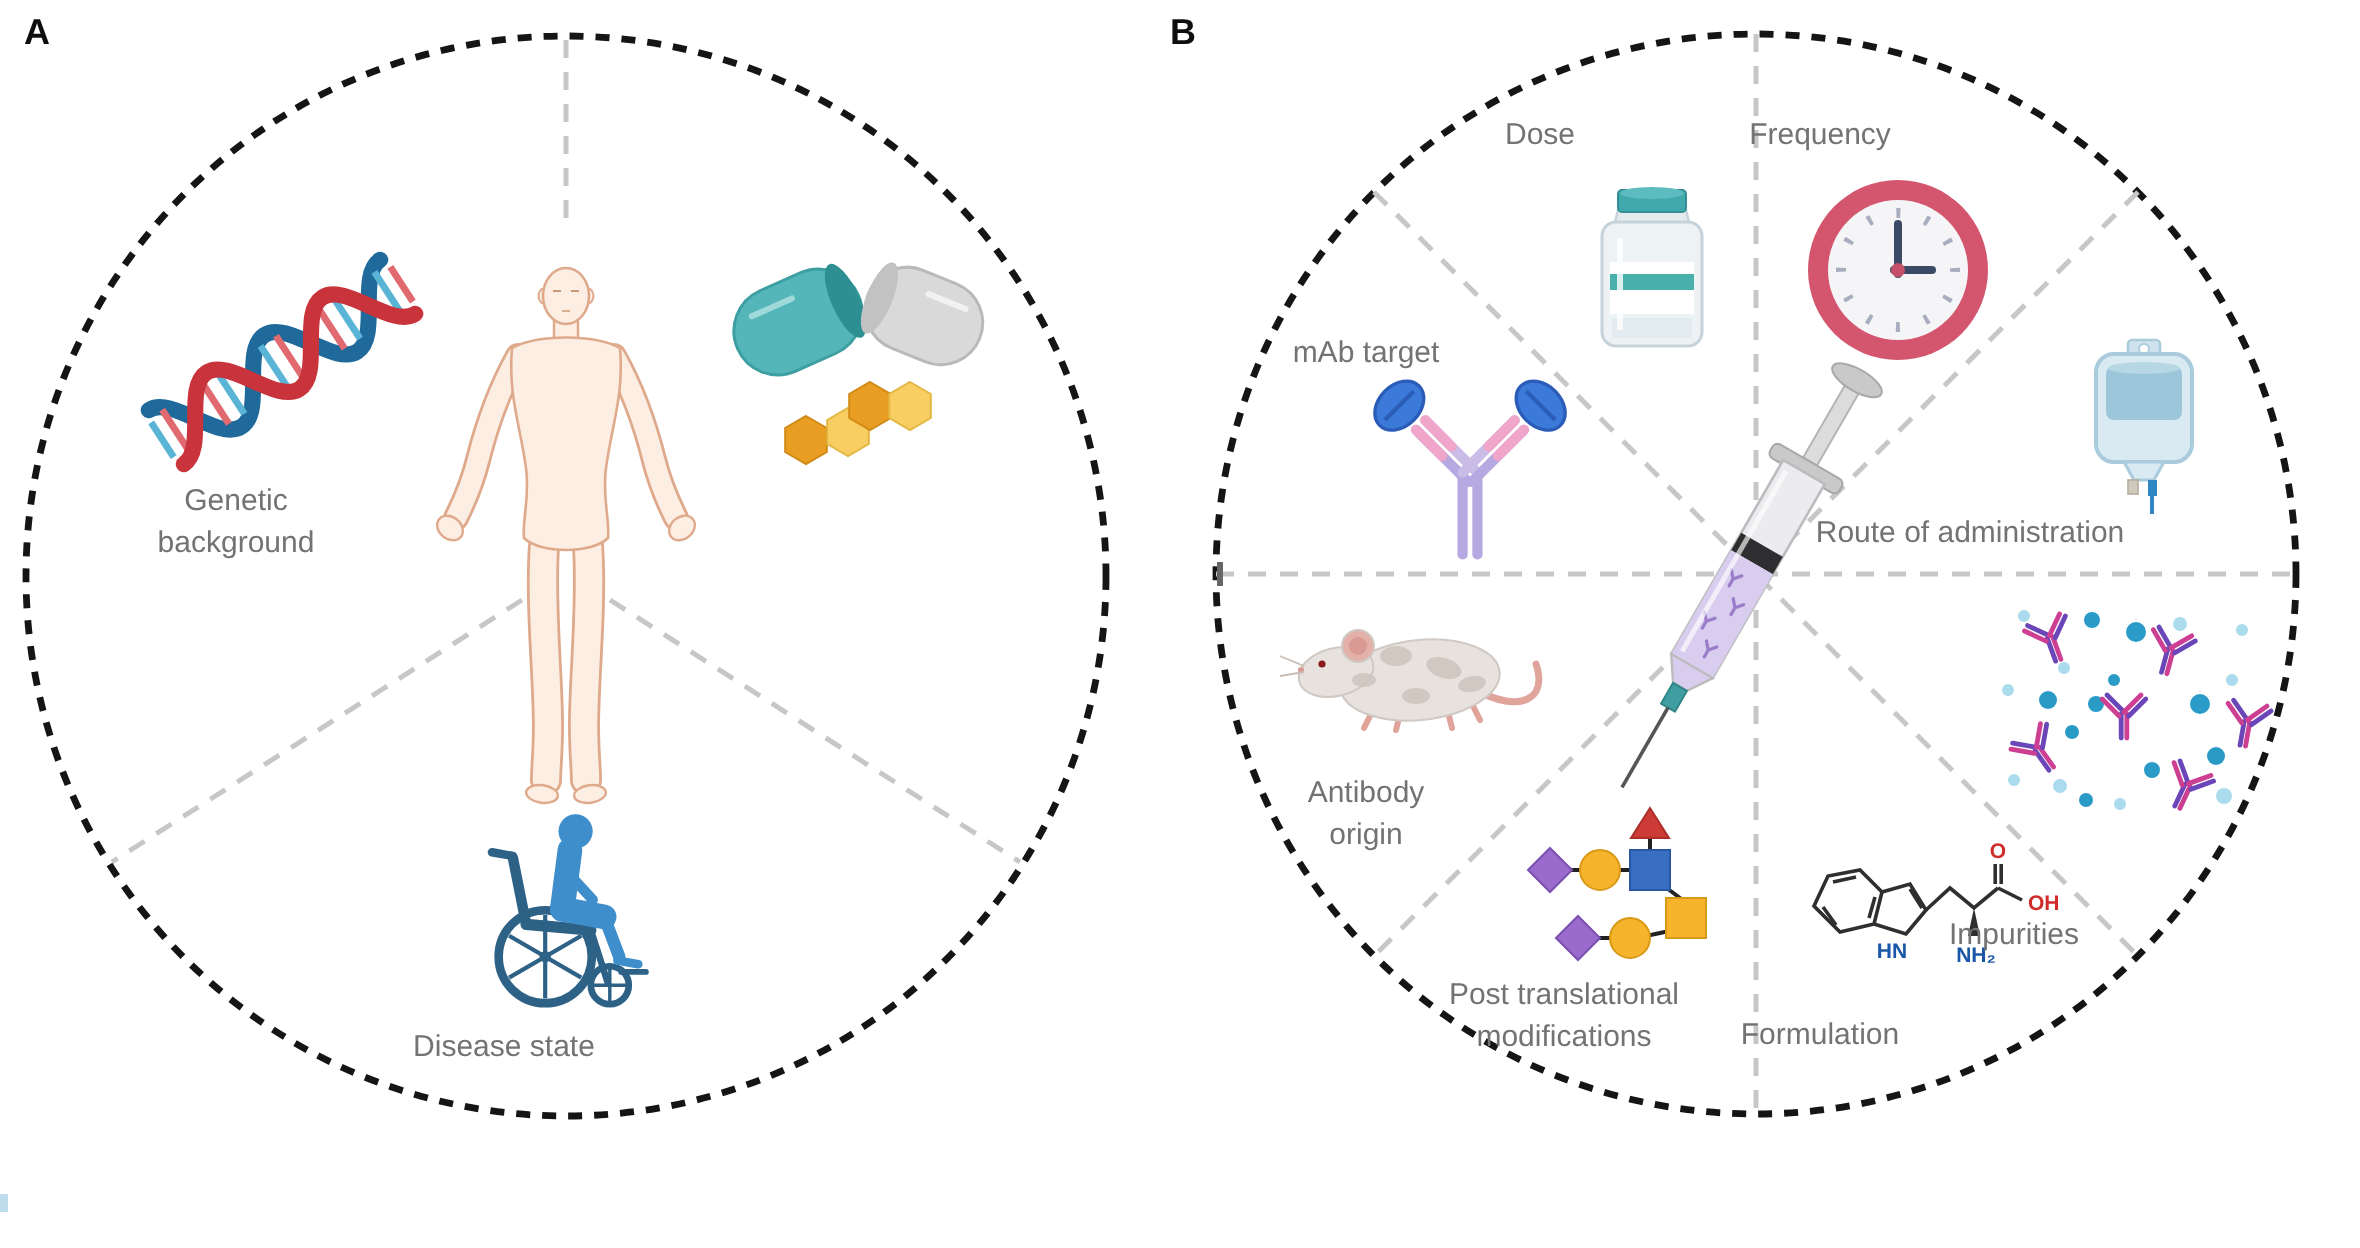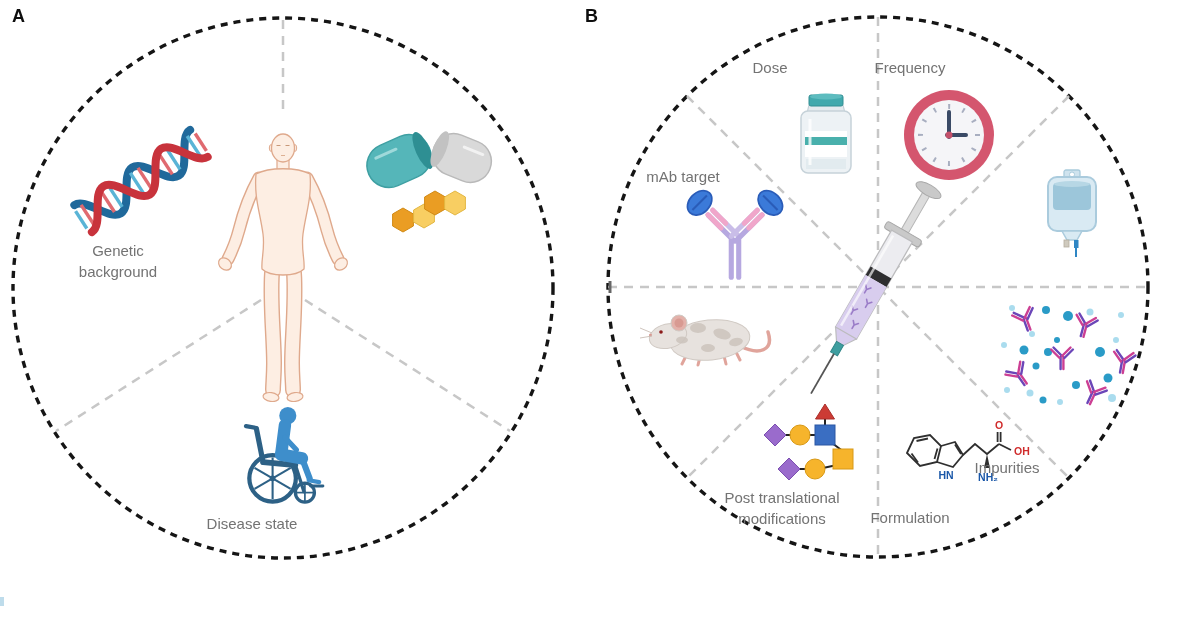--- a/index.html
+++ b/index.html
@@ -317,20 +317,22 @@
   </svg>
 
   <div class="panel-letter" style="left:12px;top:6px;">A</div>
   <div class="panel-letter" style="left:585px;top:6px;">B</div>
 
   <div class="lbl lbl-genetic">Genetic background</div>
   <div class="lbl lbl-disease">Disease state</div>
 
   <div class="lbl lbl-dose">Dose</div>
   <div class="lbl lbl-frequency">Frequency</div>
+  <div class="lbl lbl-route">Route of administration</div>
   <div class="lbl lbl-impurities">Impurities</div>
   <div class="lbl lbl-formulation">Formulation</div>
   <div class="lbl lbl-ptm">Post translational modifications</div>
+  <div class="lbl lbl-antibody-origin">Antibody origin</div>
   <div class="lbl lbl-mab">mAb target</div>
 
   <div class="edge-mark"></div>
 
 </div>
 
 </body></html>

